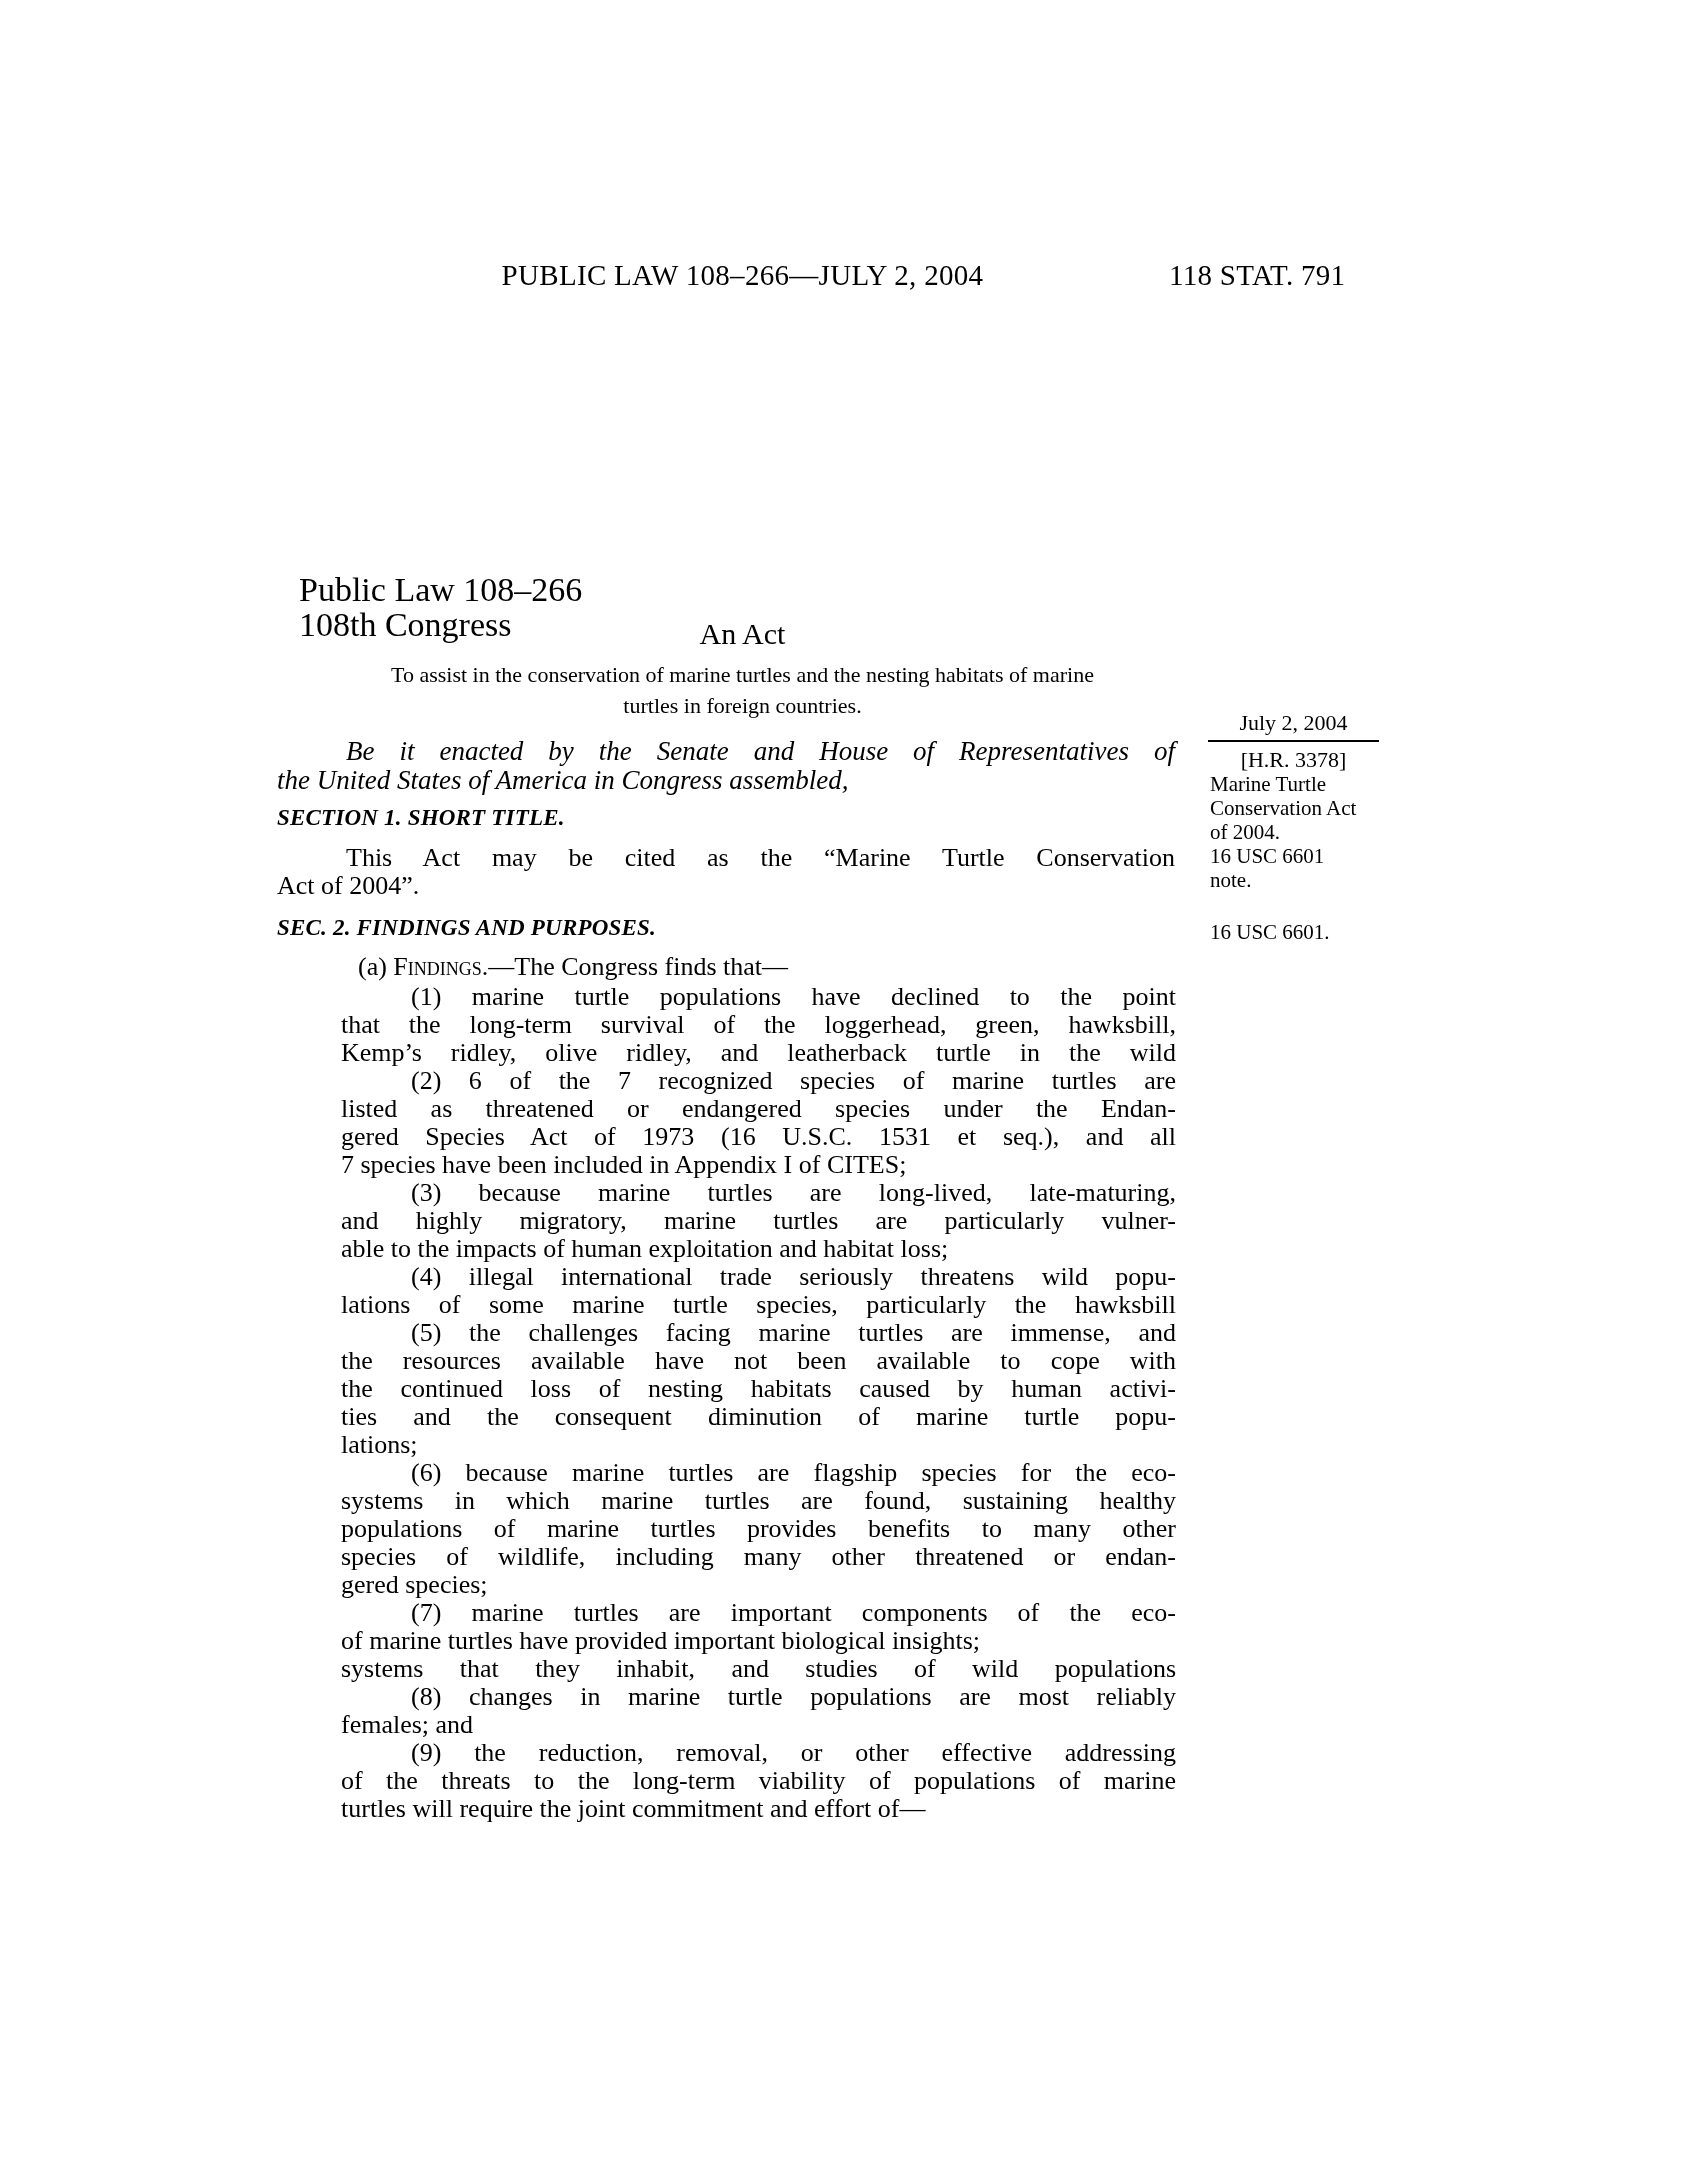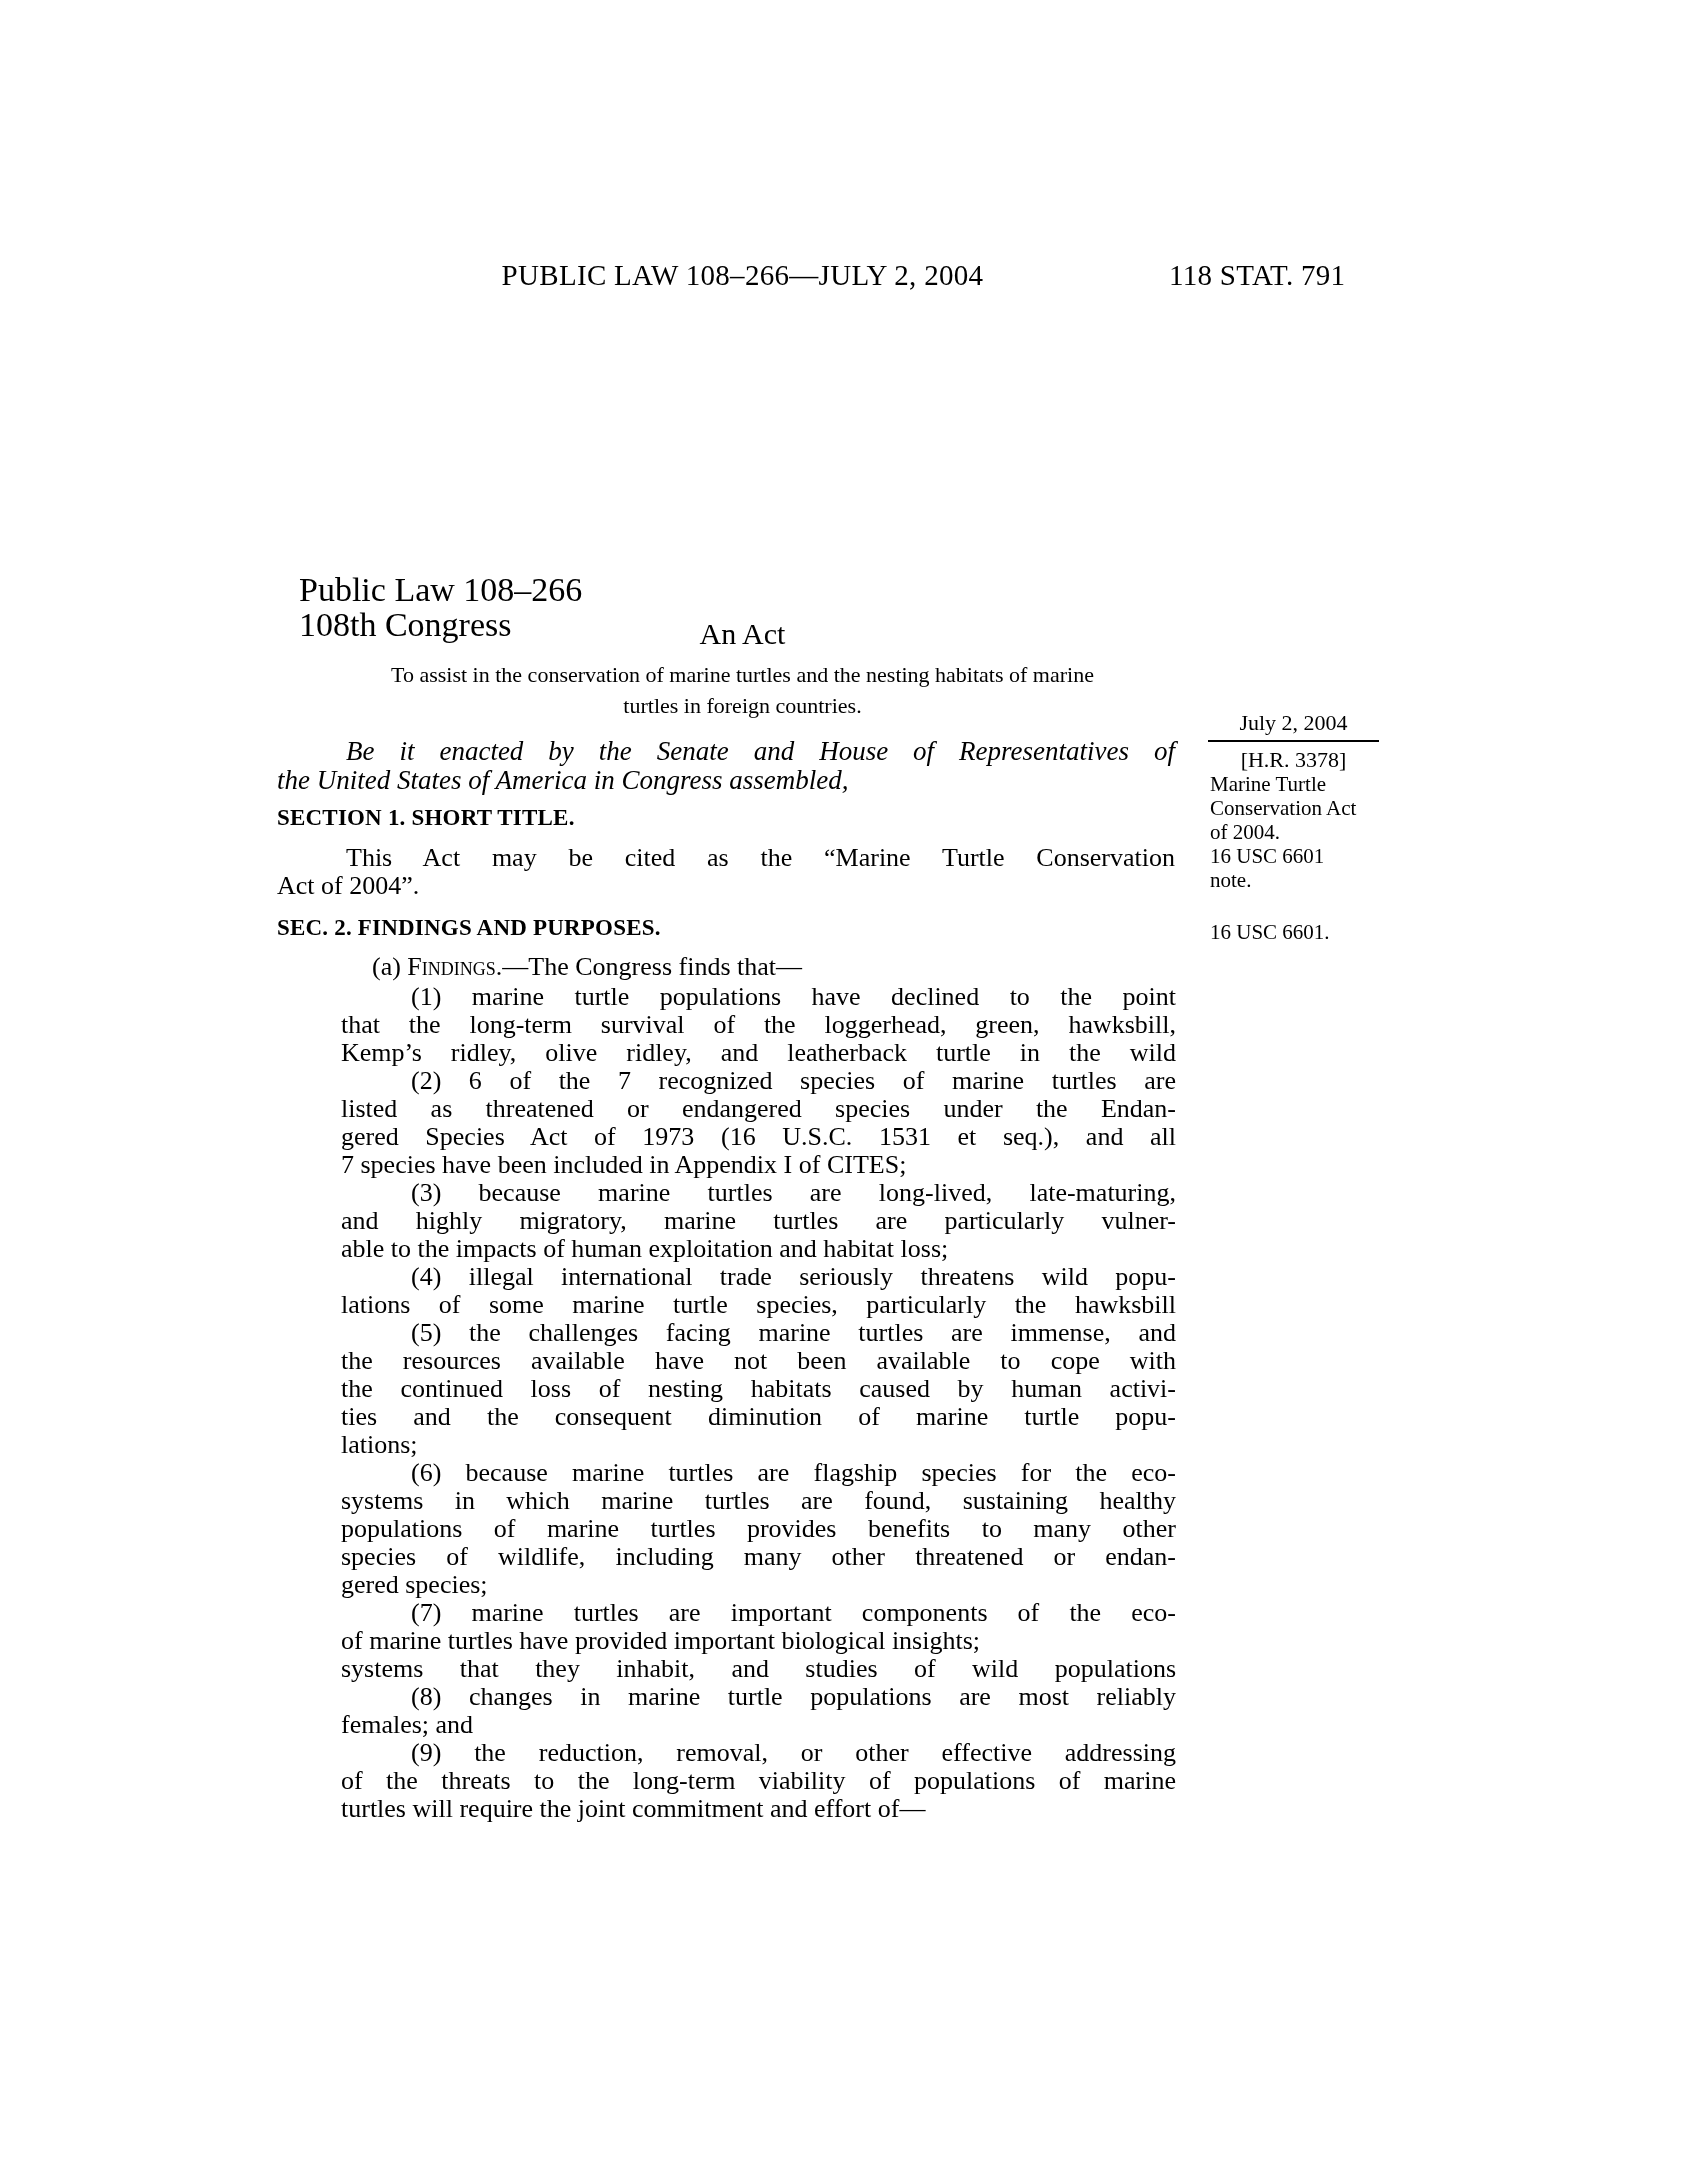--- a/index.html
+++ b/index.html
@@ -33,29 +33,29 @@
   
   .enacting { left:277px; top:737px; width:898px; font-size:27px; line-height:29px; font-style:italic; }
   .indent70 { text-indent:69px; }
 
   
   .mnote { font-size:21px; line-height:24px; }
   .act-note { left:1210px; top:772px; width:178px; }
   .sec2-note { left:1210px; top:920px; width:178px; }
 
   
-  .sec-heading { font-weight:bold; font-size:23px; letter-spacing:0.2px; }
+  .sec-heading { font-weight:bold; font-size:23px; letter-spacing:0.2px;font-style:italic; }
   .s1 { left:277px; top:805px; }
   .s2 { left:277px; top:915px; }
 
   
   .body-para { width:898px; font-size:26px; line-height:28px; }
   .s1b { left:277px; top:844px; }
 
-  .sub-a { left:372px; top:952px; font-size:26px; }
+  .sub-a { left:358px; top:952px; font-size:26px; }
   .sc { font-variant:small-caps; }
 
   
   #findings { left:341px; top:983px; width:835px; font-size:26px; line-height:28px; }
   .find-ind { text-indent:70px; }
 
   
   .jl { text-align:justify; text-align-last:justify; }
   .line { white-space:normal; }
 </style>

